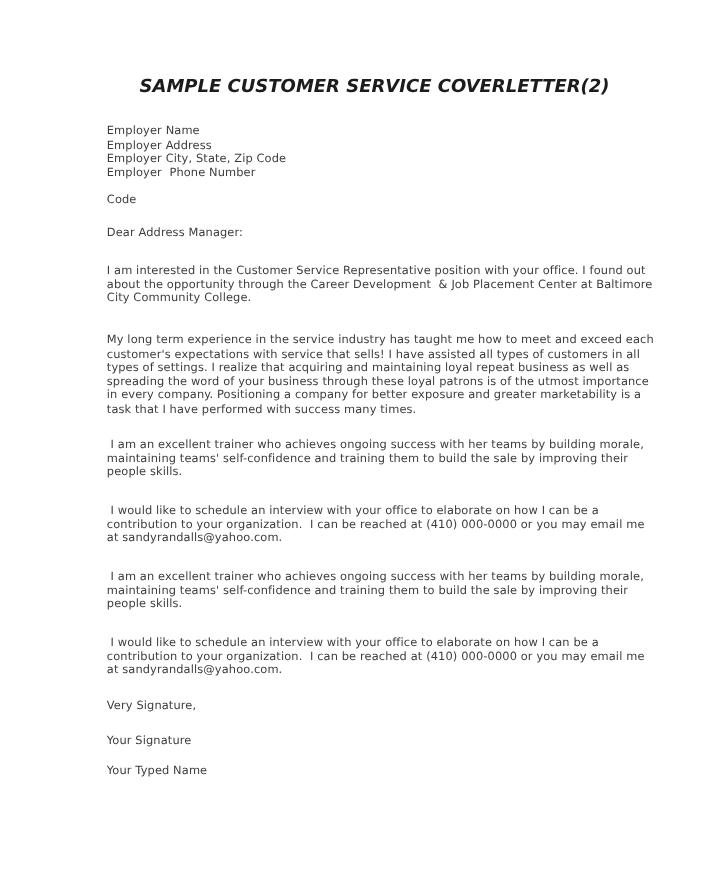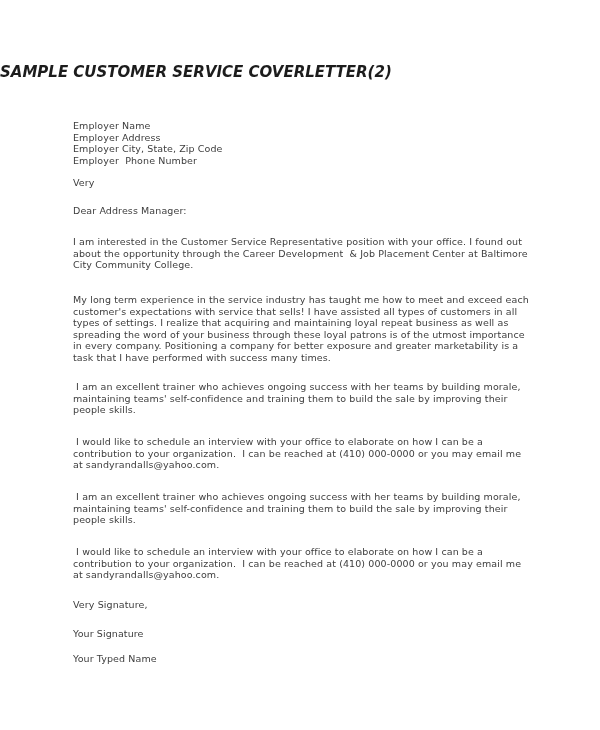--- a/index.html
+++ b/index.html
@@ -14,53 +14,52 @@
     background: #ffffff;
     overflow: hidden;
     font-family: "DejaVu Sans", "Liberation Sans", sans-serif;
     color: #3d3d3d;
   }
   .doc-title {
     position: absolute;
     top: 62px;
     left: 0;
     width: 508px;
-    text-align: left;
+    text-align: right;
     font-size: 15px;
     font-weight: bold;
     font-style: italic;
     color: #1c1c1c;
     white-space: pre;
     line-height: 20px;
   }
   .block {
     position: absolute;
-    left: 73px;
+    left: 89px;
     font-size: 9.5px;
     line-height: 11.5px;
     white-space: pre;   
     letter-spacing: 0.1px;
-    margin-top: 16px;
   }
   .italic {
   }
 </style>
 </head>
 <body>
 
 <div class="page">
 
   <div class="doc-title">SAMPLE CUSTOMER SERVICE COVERLETTER(2)</div>
 
   <div class="block" style="top:104px">Employer Name
 Employer Address
 Employer City, State, Zip Code
 Employer  Phone Number</div>
 
-  <div class="block" style="top:161px">Very</div>
+  <div class="block" style="top:161px">Code</div>
 
   <div class="block" style="top:189px">Dear Address Manager:</div>
 
   <div class="block" style="top:278px">My long term experience in the service industry has taught me how to meet and exceed each
 customer's expectations with service that sells! I have assisted all types of customers in all
 types of settings. I realize that acquiring and maintaining loyal repeat business as well as
 spreading the word of your business through these loyal patrons is of the utmost importance
 in every company. Positioning a company for better exposure and greater marketability is a
 task that I have performed with success many times.</div>
 

